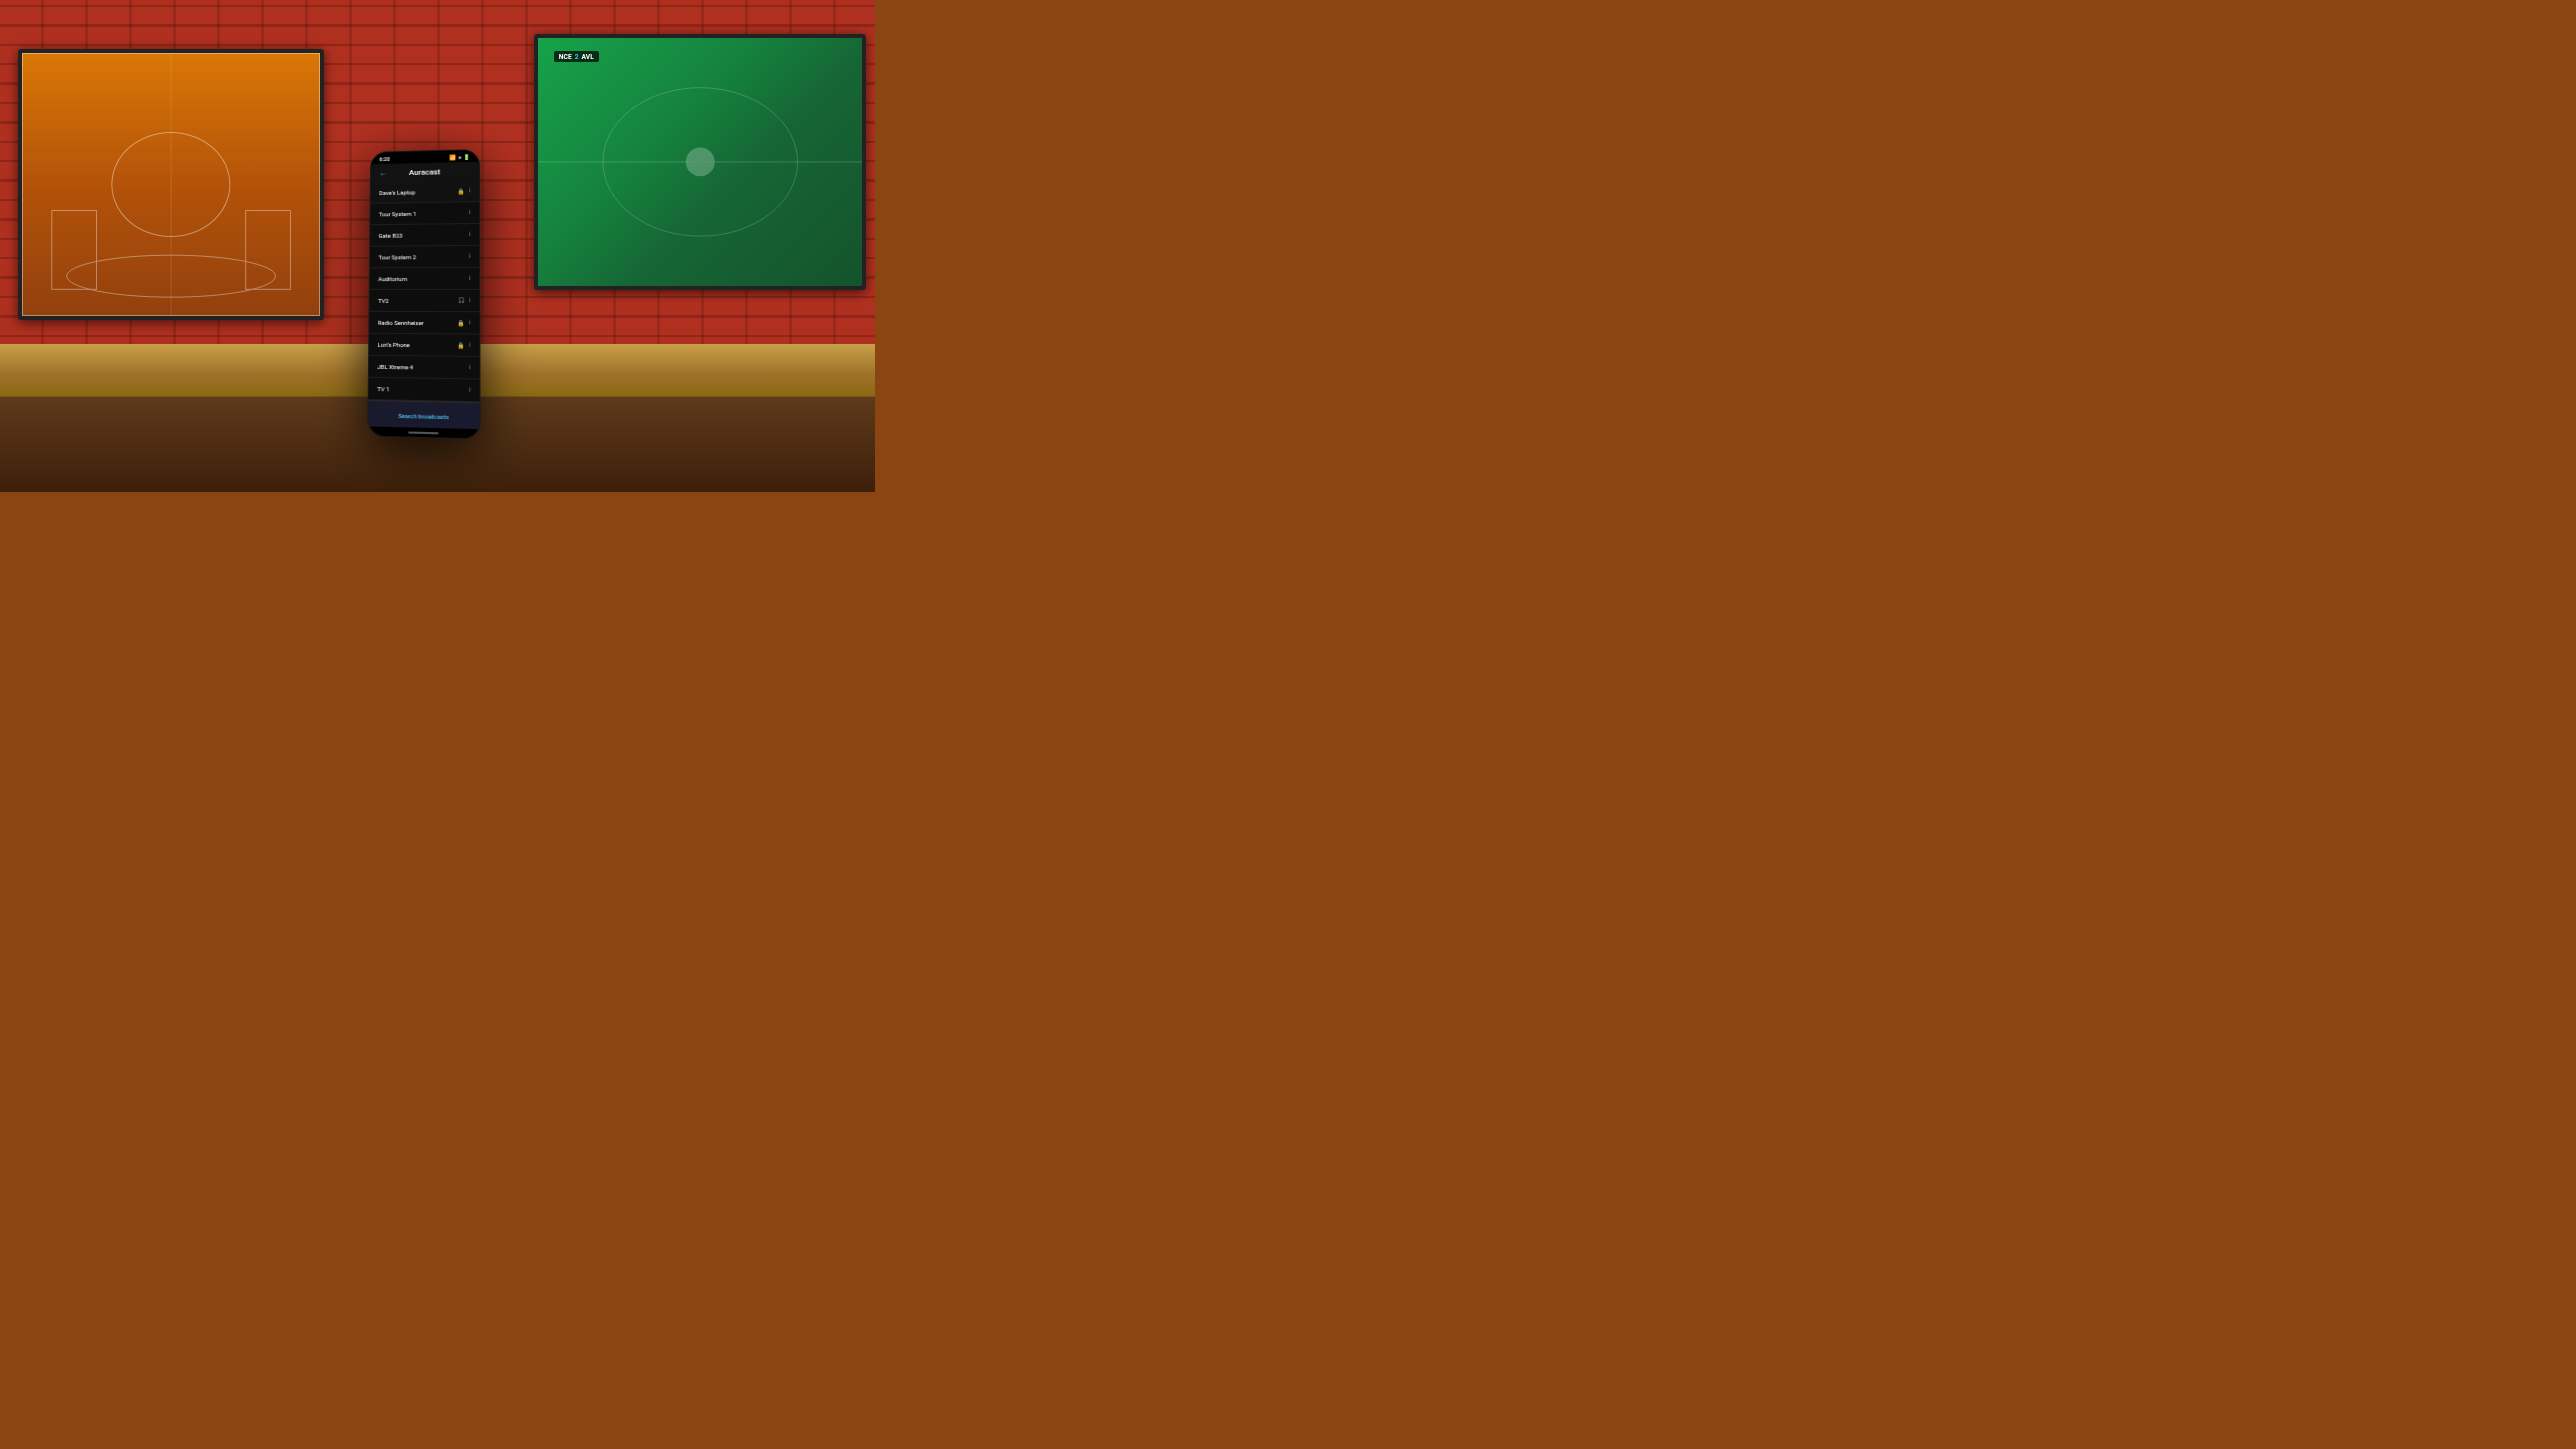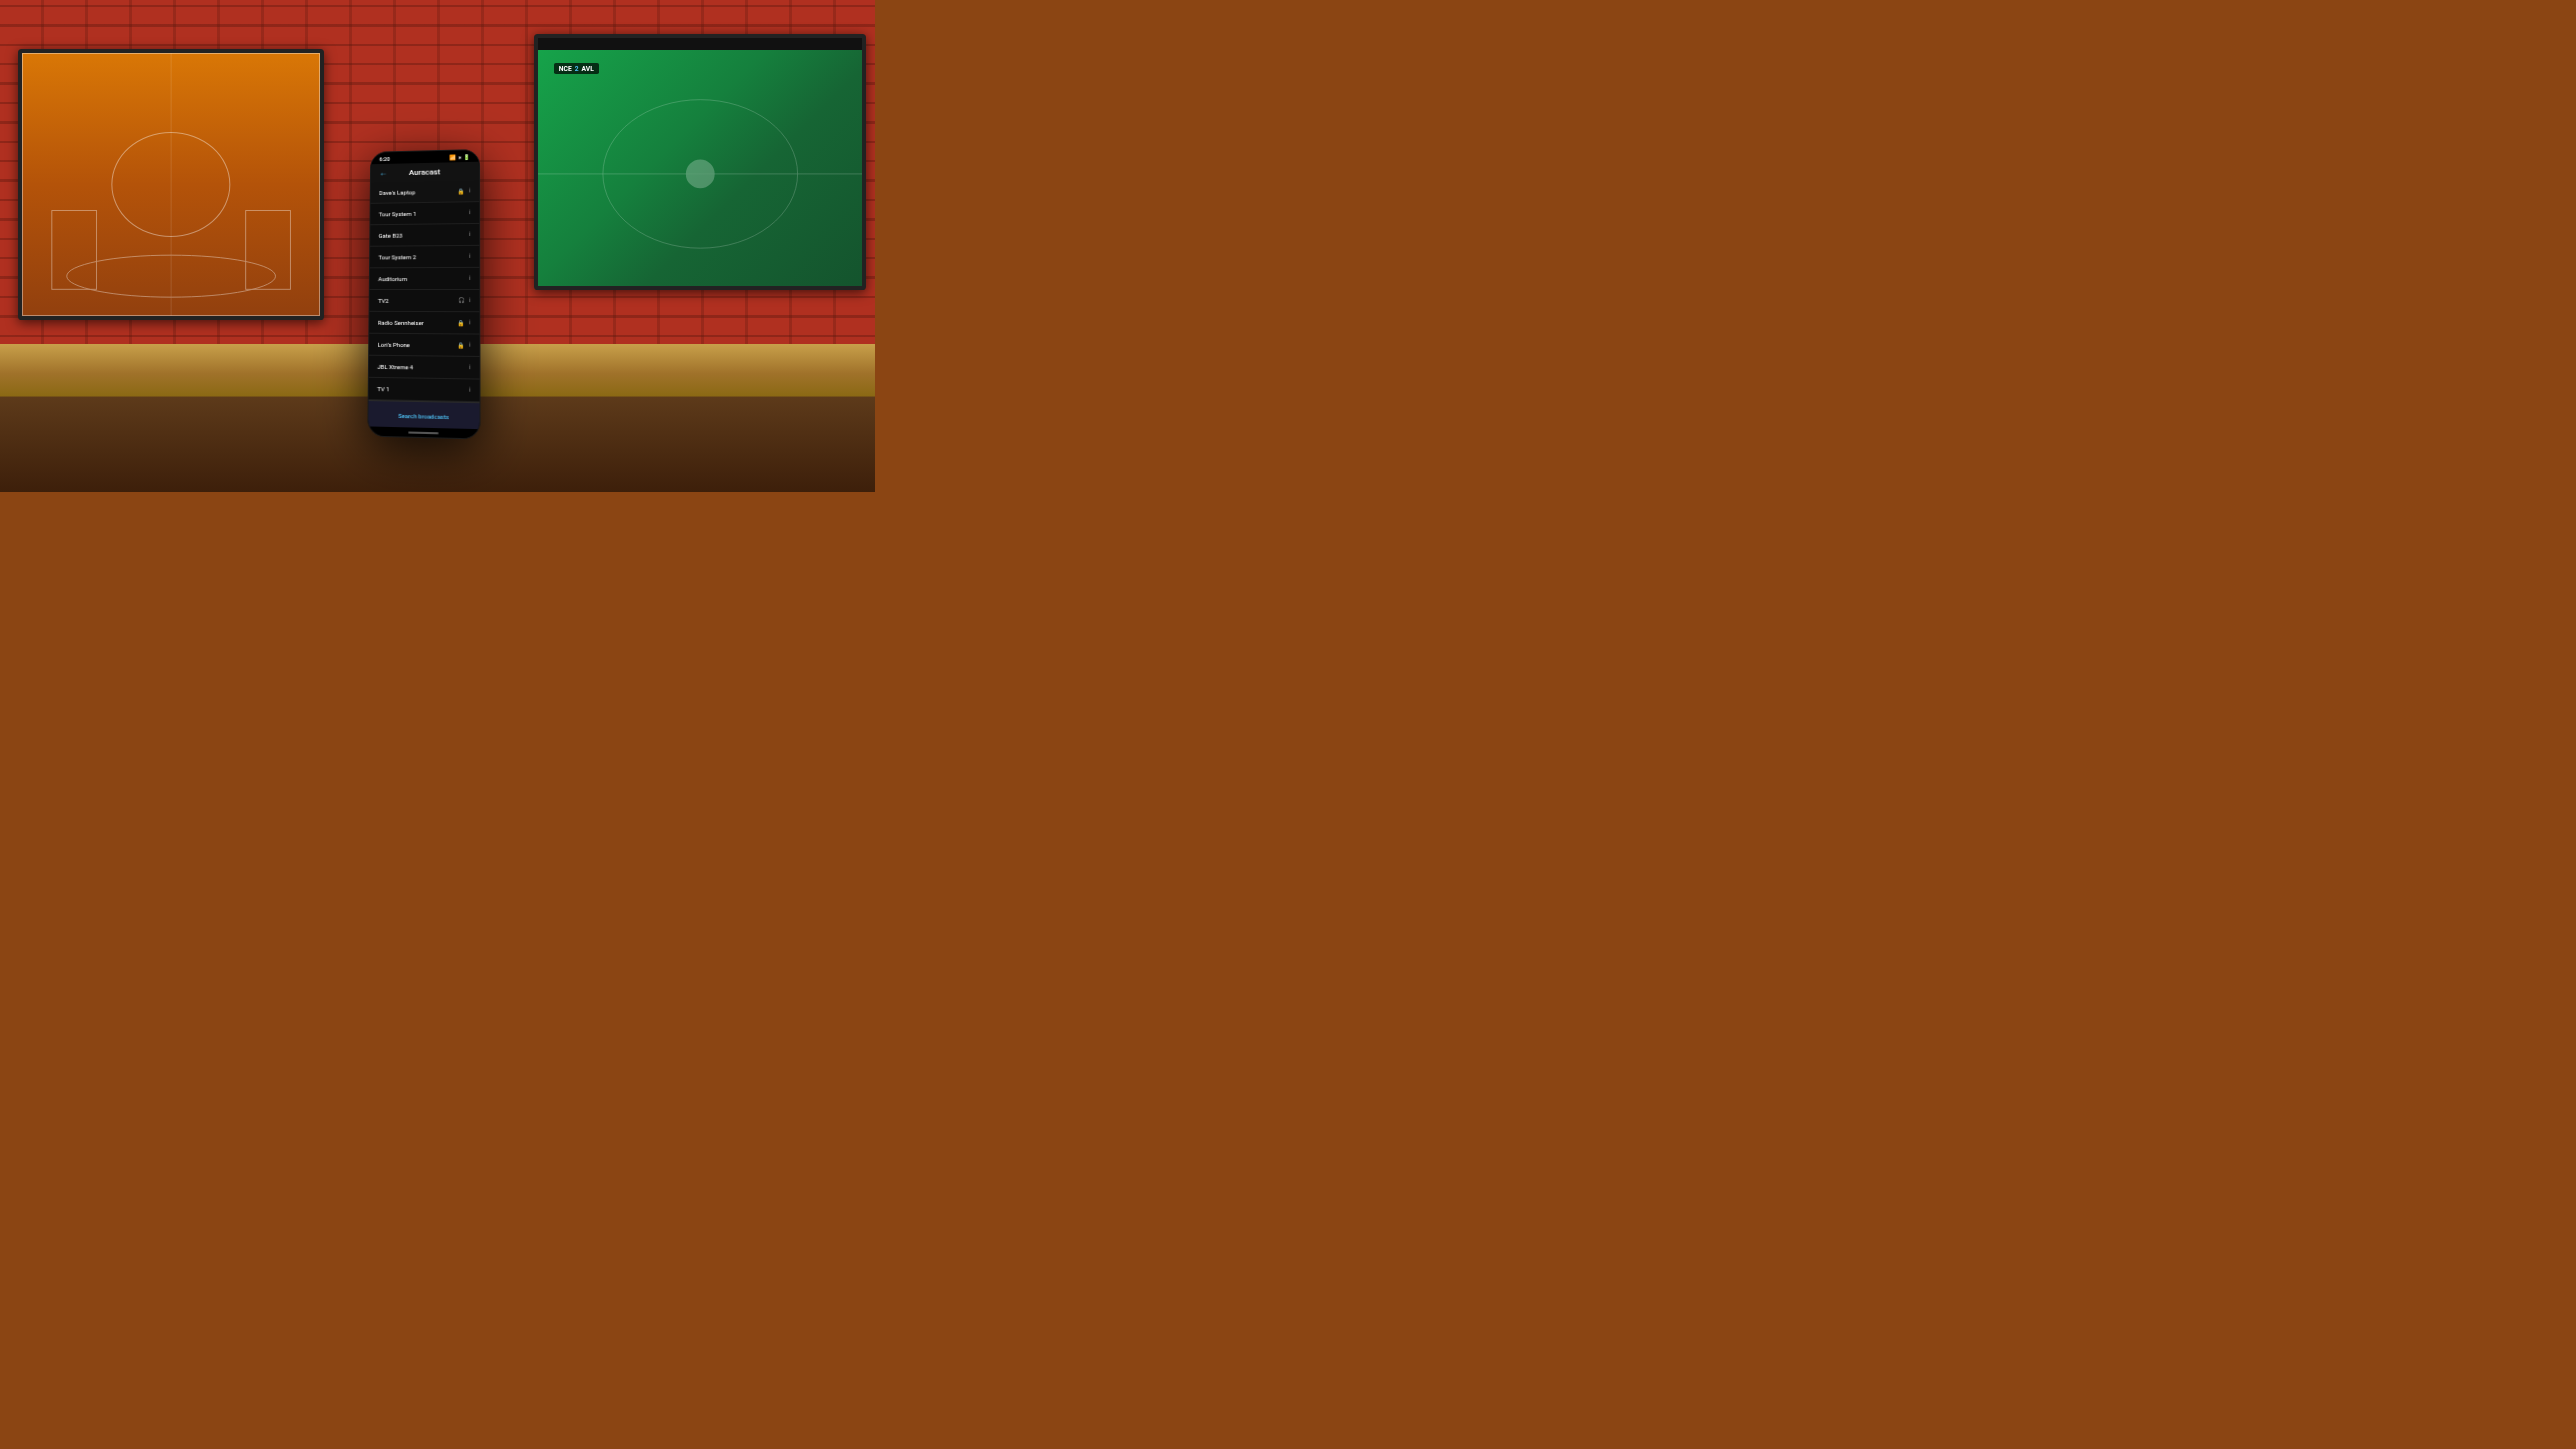--- a/index.html
+++ b/index.html
@@ -112,21 +112,20 @@
       border-radius: 3.6px;
       overflow: hidden;
       box-shadow: 0 2.4px 12px rgba(0,0,0,0.6);
     }
 
     .tv-right-screen {
       width: 100%;
       height: 100%;
       background: linear-gradient(135deg, #16a34a 0%, #15803d 40%, #166534 60%, #14532d 100%);
       position: relative;
-      margin-top: 12px;
     }
 
     
     .score-overlay {
       position: absolute;
       top: 5%;
       left: 5%;
       background: rgba(0,0,0,0.7);
       color: white;
       font-size: 6.7px;

